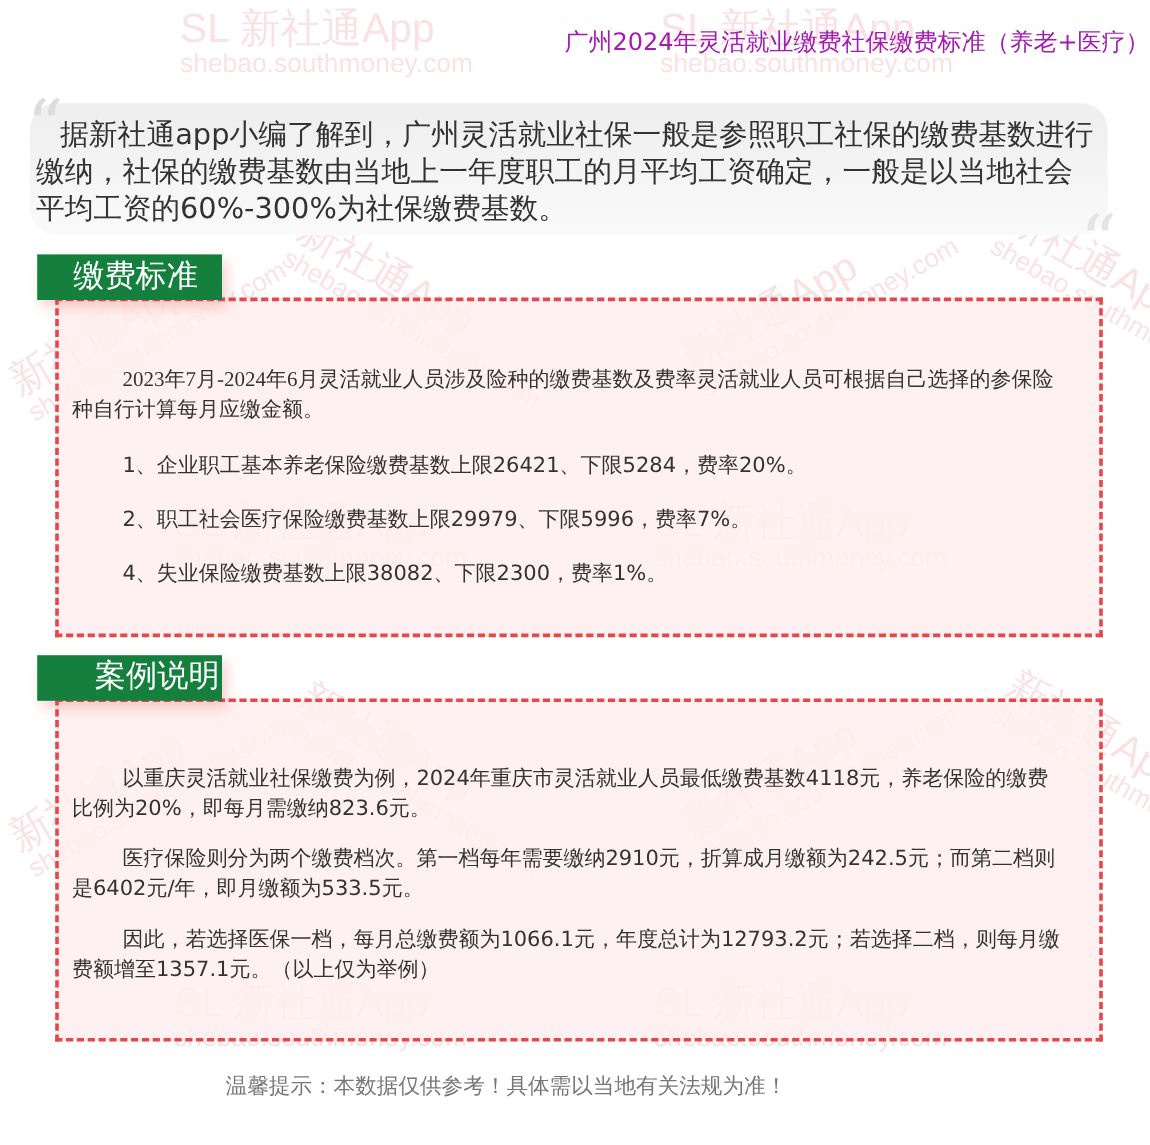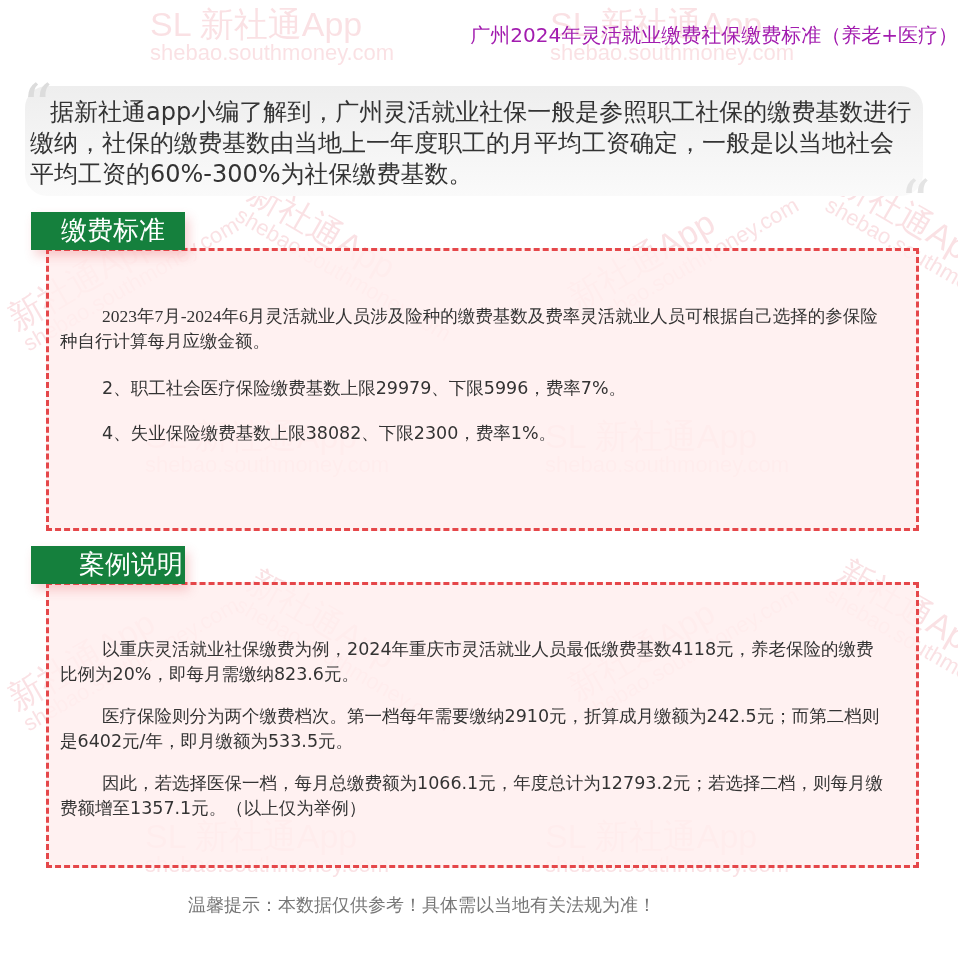--- a/index.html
+++ b/index.html
@@ -85,20 +85,21 @@
 
 <div class="intro"></div>
 <div class="quote">“</div>
 <div class="quote-r">“</div>
 <div class="intro-text">据新社通app小编了解到，广州灵活就业社保一般是参照职工社保的缴费基数进行缴纳，社保的缴费基数由当地上一年度职工的月平均工资确定，一般是以当地社会平均工资的60%-300%为社保缴费基数。</div>
 
 <div class="sec-box" style="top:248px;height:283px;"></div>
 <div class="sec-tab" style="top:212px;">缴费标准</div>
 <div class="sec-body" style="top:304px;">
   <p style="margin-bottom:22px;font-family:Liberation Serif, serif;">2023年7月-2024年6月灵活就业人员涉及险种的缴费基数及费率灵活就业人员可根据自己选择的参保险种自行计算每月应缴金额。</p>
+  <p class="item">1、企业职工基本养老保险缴费基数上限26421、下限5284，费率20%。</p>
   <p class="item">2、职工社会医疗保险缴费基数上限29979、下限5996，费率7%。</p>
   <p class="item">4、失业保险缴费基数上限38082、下限2300，费率1%。</p>
 </div>
 
 <div class="sec-box" style="top:582px;height:286px;"></div>
 <div class="sec-tab" style="top:546px;padding-left:48px;">案例说明</div>
 <div class="sec-body" style="top:637px;">
   <p>以重庆灵活就业社保缴费为例，2024年重庆市灵活就业人员最低缴费基数4118元，养老保险的缴费比例为20%，即每月需缴纳823.6元。</p>
   <p>医疗保险则分为两个缴费档次。第一档每年需要缴纳2910元，折算成月缴额为242.5元；而第二档则是6402元/年，即月缴额为533.5元。</p>
   <p>因此，若选择医保一档，每月总缴费额为1066.1元，年度总计为12793.2元；若选择二档，则每月缴费额增至1357.1元。（以上仅为举例）</p>

